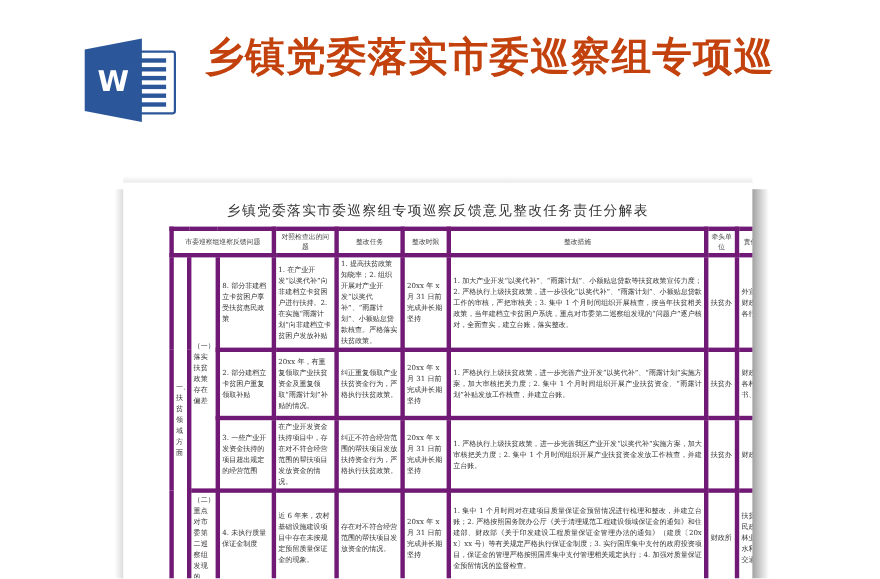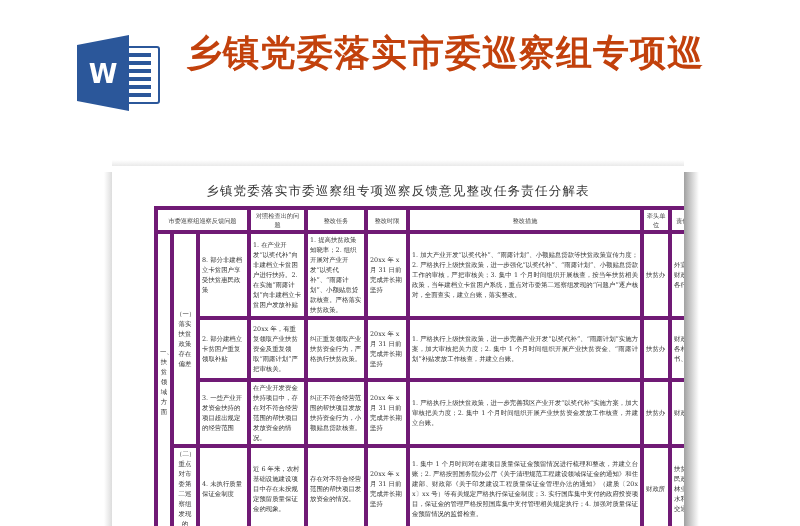--- a/index.html
+++ b/index.html
@@ -15,21 +15,21 @@
   
   .page-shadow { position: absolute; left: 683px; top: 172px; width: 16px; height: 354px; background: linear-gradient(to right, #9a9a9a, #d8d8d8 60%, #ffffff); }
   .page-shadow-left { position: absolute; left: 104px; top: 172px; width: 9px; height: 354px; background: linear-gradient(to left, #d8d8d8, #ffffff); }
   .page-shadow-top { position: absolute; left: 112px; top: 160px; width: 572px; height: 7px; background: linear-gradient(to top, #e6e6e6, #ffffff); }
   .page { position: absolute; left: 112px; top: 166px; width: 572px; height: 360px; background: #ffffff; overflow: hidden; }
   .doc-title { position: absolute; left: 0; top: 17px; width: 100%; text-align: center; font-size: 12.5px; letter-spacing: 1.2px; color: #333; }
 
   table.grid { position: absolute; left: 42px; top: 40px; width: 551px; border-collapse: collapse; table-layout: fixed; font-size: 6.4px; line-height: 10px; color: #333; }
   table.grid td, table.grid th { border: 4px solid #701a75; vertical-align: middle; padding: 1px 2px; font-weight: normal; word-break: break-all; }
   table.grid th { height: 23px; text-align: center; font-size: 6.2px; line-height: 9px; color: #444; }
-  .center { text-align: center; }
+  .center { text-align: left; }
   .justify { text-align: justify; }
 </style>
 </head>
 <body>
 
 <div class="banner">
   <svg class="word-icon" viewBox="0 0 90 80">
     <rect x="42" y="14" width="42" height="56" rx="2" fill="#ffffff" stroke="#2b579a" stroke-width="2"></rect>
     <rect x="42" y="20" width="34" height="4" fill="#2b579a"></rect>
     <rect x="42" y="28" width="34" height="4" fill="#2b579a"></rect>
@@ -83,31 +83,31 @@
         <td>1. 在产业开发“以奖代补”向非建档立卡贫困户进行扶持。2. 在实施“雨露计划”向非建档立卡贫困户发放补贴</td>
         <td>1. 提高扶贫政策知晓率；2. 组织开展对产业开发“以奖代补”、“雨露计划”、小额贴息贷款核查。严格落实扶贫政策。</td>
         <td>20xx 年 x 月 31 日前完成并长期坚持</td>
         <td class="justify">1. 加大产业开发“以奖代补”、“雨露计划”、小额贴息贷款等扶贫政策宣传力度；
 2. 严格执行上级扶贫政策，进一步强化“以奖代补”、“雨露计划”、小额贴息贷款工作的审核，严把审核关；3. 集中 1 个月时间组织开展核查，按当年扶贫相关政策，当年建档立卡贫困户系统，重点对市委第二巡察组发现的“问题户”逐户核对，全面查实，建立台账，落实整改。</td>
         <td>扶贫办</td>
         <td>外宣办、财政所、各行政村</td>
       </tr>
       <tr style="height:62px">
         <td>2. 部分建档立卡贫困户重复领取补贴</td>
-        <td>20xx 年，有重复领取产业扶贫资金及重复领取“雨露计划”严把审核关。</td>
+        <td>20xx 年，有重复领取产业扶贫资金及重复领取“雨露计划”补贴的情况。</td>
         <td>纠正重复领取产业扶贫资金行为，严格执行扶贫政策。</td>
         <td>20xx 年 x 月 31 日前完成并长期坚持</td>
         <td class="justify">1. 严格执行上级扶贫政策，进一步完善产业开发“以奖代补”、“雨露计划”实施方案，加大审核把关力度；2. 集中 1 个月时间组织开展产业扶贫资金、“雨露计划”补贴发放工作核查，并建立台账。</td>
         <td>扶贫办</td>
         <td>财政所、各村支书、主任</td>
       </tr>
       <tr style="height:60px">
         <td>3. 一些产业开发资金扶持的项目超出规定的经营范围</td>
         <td>在产业开发资金扶持项目中，存在对不符合经营范围的帮扶项目发放资金的情况。</td>
-        <td>纠正不符合经营范围的帮扶项目发放扶持资金行为，小额贴息贷款核查。</td>
+        <td>纠正不符合经营范围的帮扶项目发放扶持资金行为，严格执行扶贫政策。</td>
         <td>20xx 年 x 月 31 日前完成并长期坚持</td>
         <td class="justify">1. 严格执行上级扶贫政策，进一步完善我区产业开发“以奖代补”实施方案，加大审核把关力度；2. 集中 1 个月时间组织开展产业扶贫资金发放工作核查，并建立台账。</td>
         <td>扶贫办</td>
         <td>财政所</td>
       </tr>
       <tr style="height:72px">
         <td class="center">（二）重点对市委第二巡察组发现的</td>
         <td>4. 未执行质量保证金制度</td>
         <td>近 6 年来，农村基础设施建设项目中存在未按规定预留质量保证金的现象。</td>
         <td>存在对不符合经营范围的帮扶项目发放资金的情况。</td>

